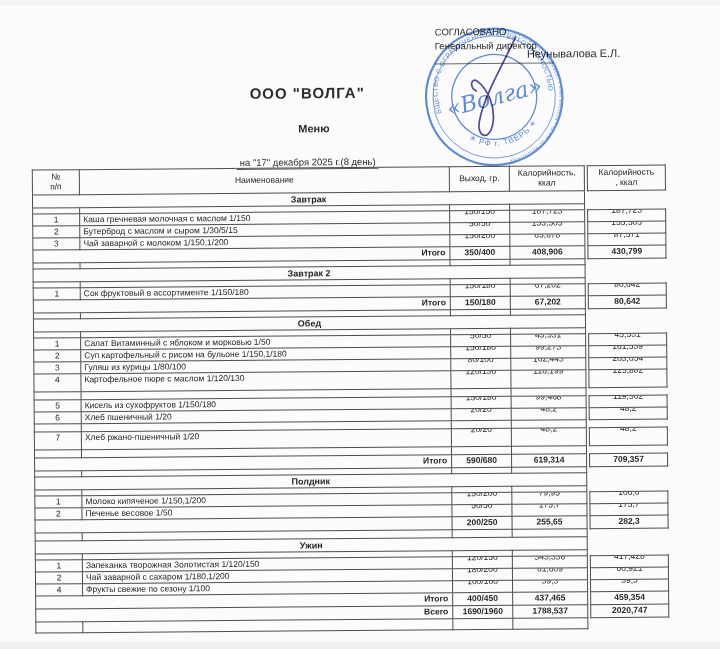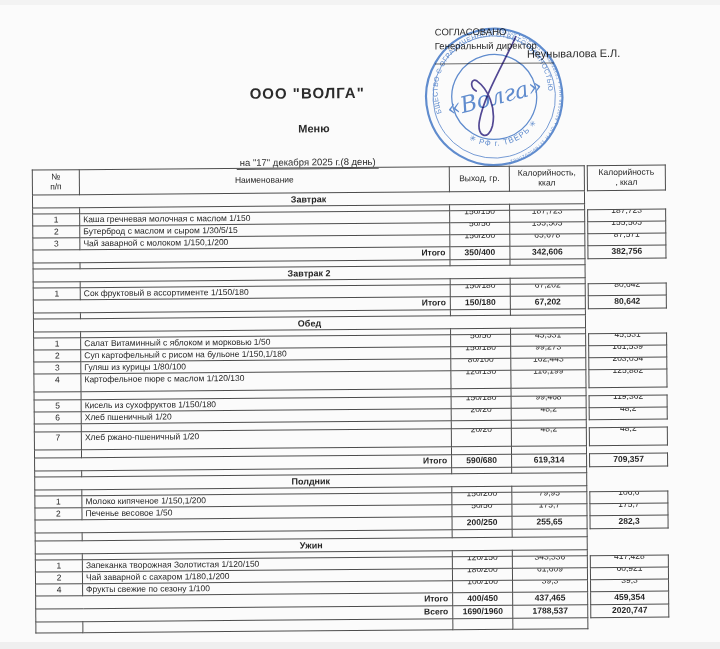--- a/index.html
+++ b/index.html
@@ -148,23 +148,23 @@
           <td class="num"><span>3</span></td>
           <td class="name"><span>Чай заварной с молоком 1/150,1/200</span></td>
           <td class="val"><span class="v">150/200</span></td>
           <td class="val"><span class="v">65,678</span></td>
           <td class="g"></td>
           <td class="c5"><span class="v">87,571</span></td>
         </tr>
         <tr class="tot">
           <td class="lbl" colspan="2"><span>Итого</span></td>
           <td class="val"><span>350/400</span></td>
-          <td class="val"><span>342,606</span></td>
-          <td class="g"></td>
-          <td class="c5"><span>382,756</span></td>
+          <td class="val"><span>408,906</span></td>
+          <td class="g"></td>
+          <td class="c5"><span>430,799</span></td>
         </tr>
         <tr class="sp">
           <td></td>
           <td></td>
           <td></td>
           <td></td>
           <td class="g"></td>
           <td class="nob"></td>
         </tr>
         <tr class="sec">

